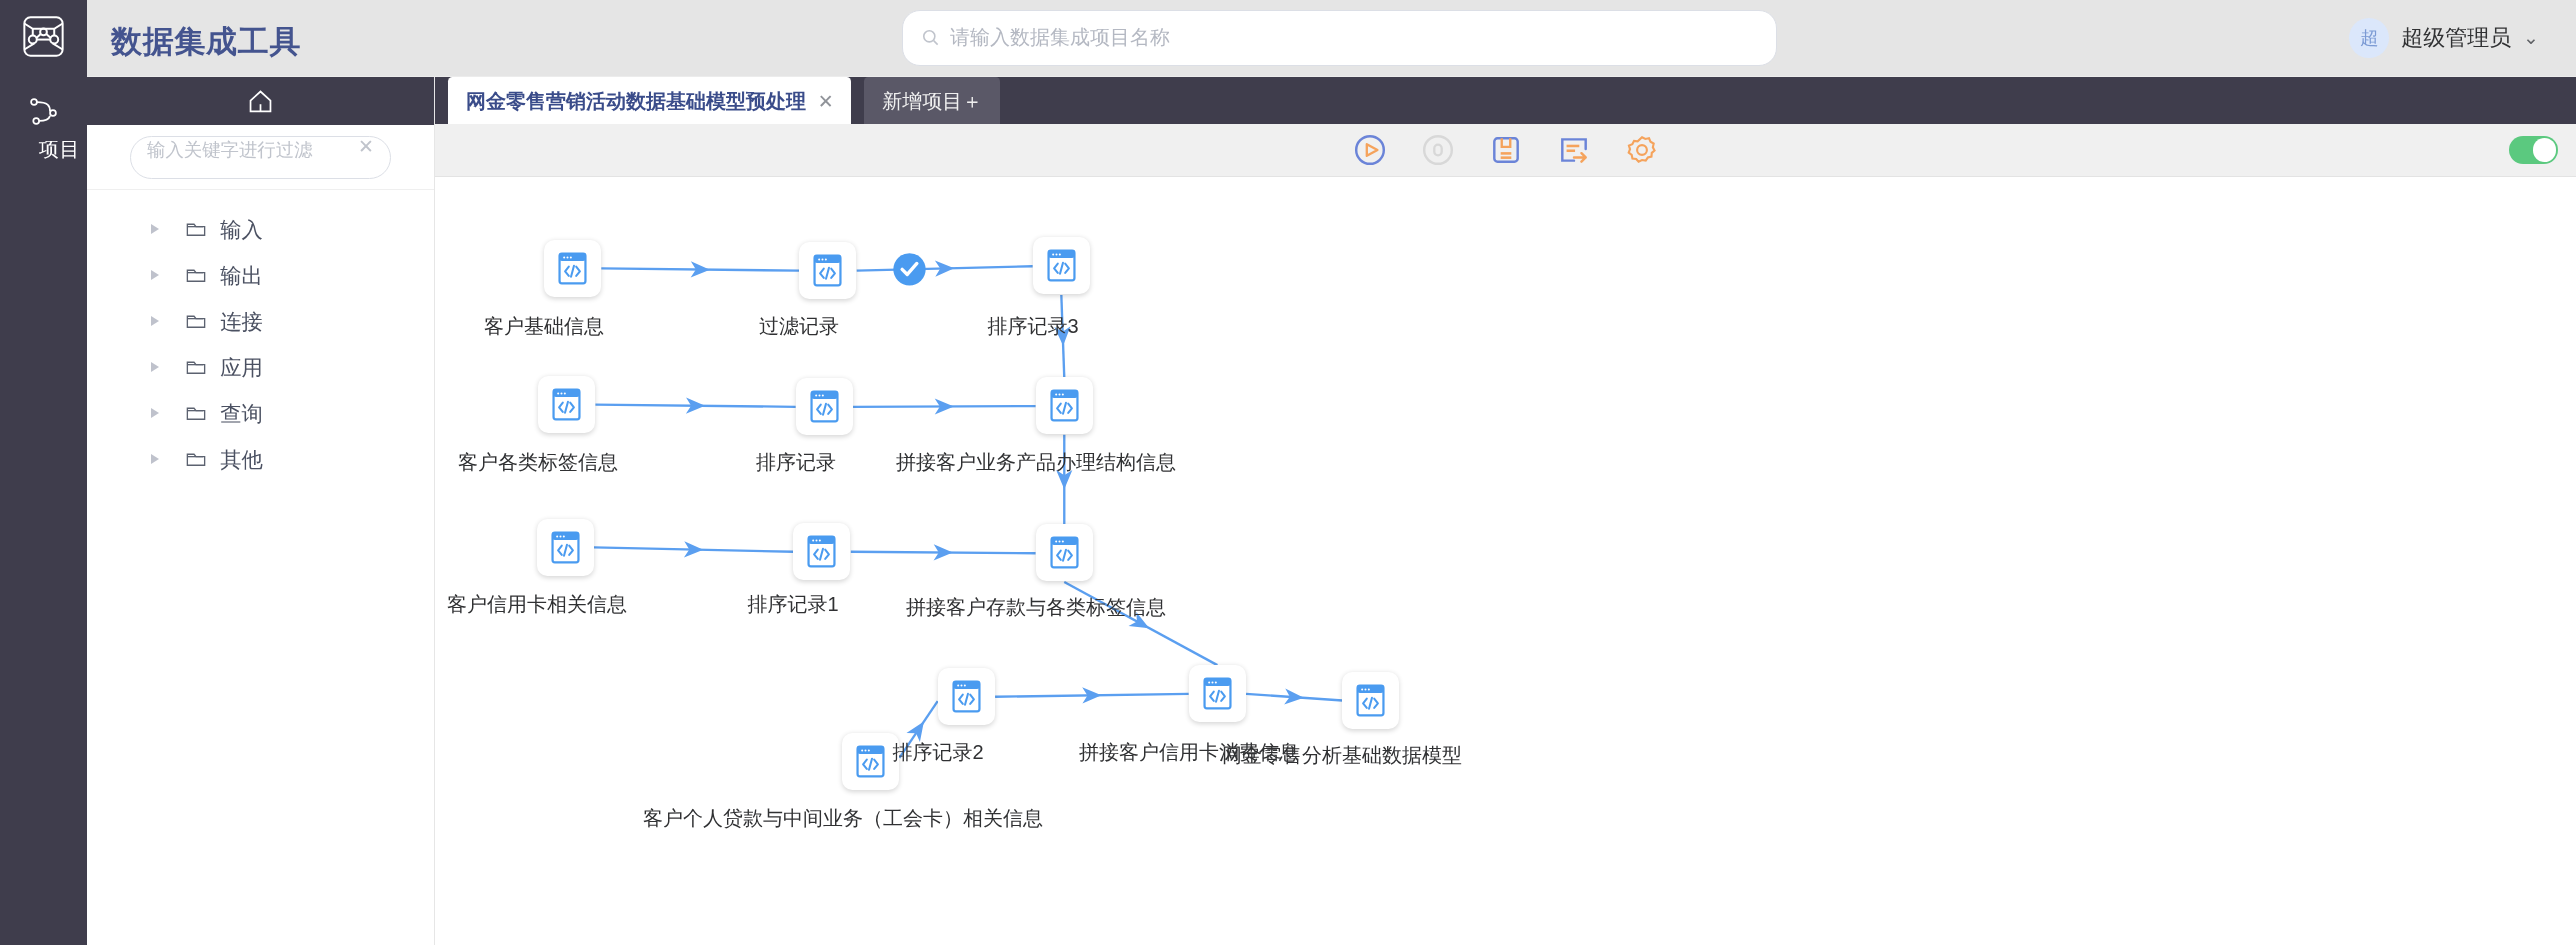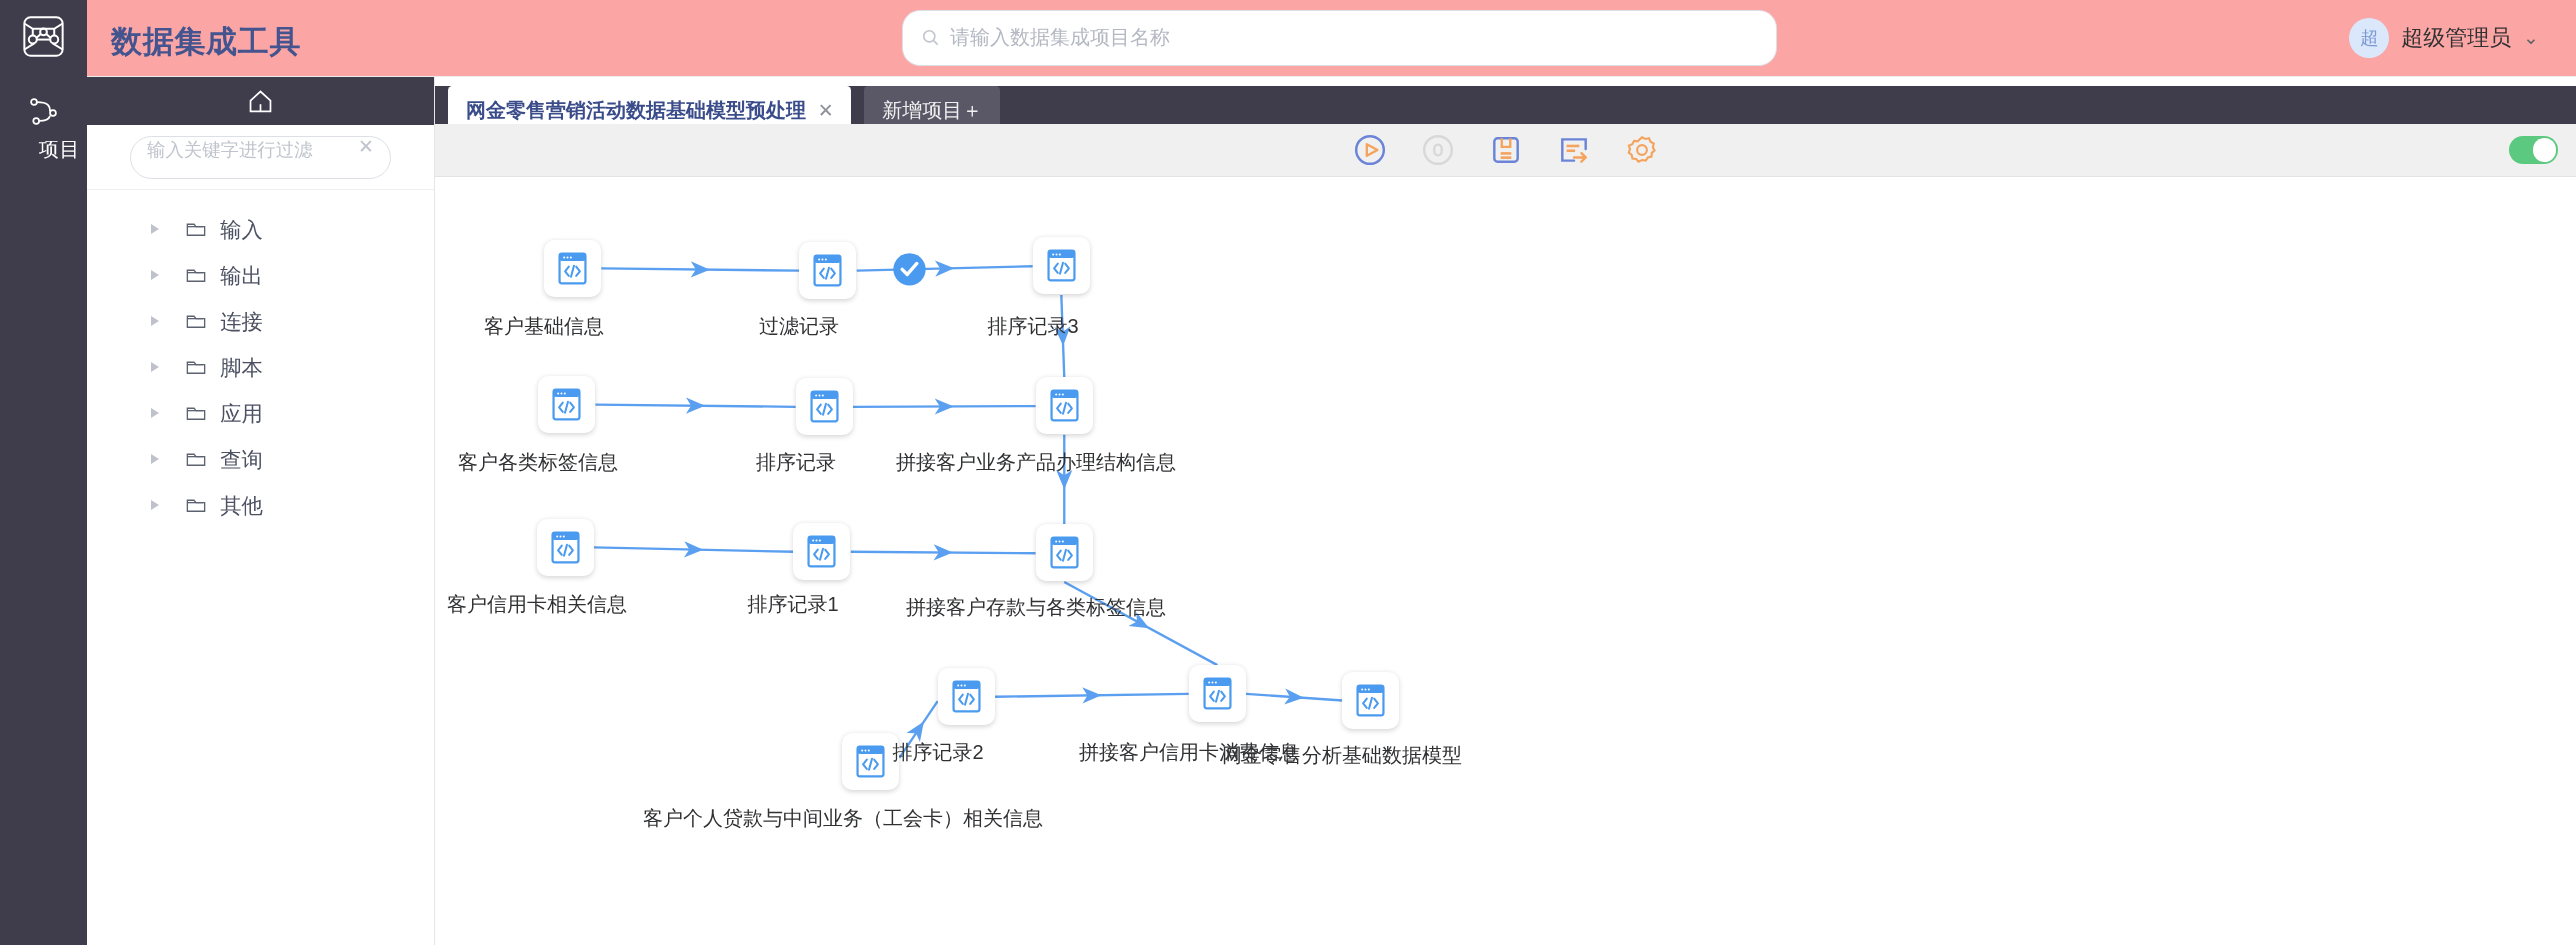--- a/index.html
+++ b/index.html
@@ -22,21 +22,21 @@
   .rail-item {
     position: absolute; left: 0; top: 94px; width: 87px;
     display: flex; flex-direction: column; align-items: center; gap: 7.4px;
     color: #ffffff; cursor: pointer;
   }
   .rail-item-label { font-size: 20px; letter-spacing: 0.7px; color: #fff; margin-left: 32px; }
 
   
   .header {
     position: absolute; left: 87px; top: 0; width: 2489px; height: 77px;
-    background: #fca5a5; border-bottom: 0.7px solid #ececec;
+    background: #e5e5e5; border-bottom: 0.7px solid #ececec;
   }
   .app-title {
     position: absolute; left: 24px; top: 20.6px;
     font-size: 31px; font-weight: bold; color: #44548f; letter-spacing: 0.7px;
   }
   .search-wrap {
     position: absolute; left: 815px; top: 9.6px; width: 875px; height: 56px;
     border: 0.7px solid #dcdfe6; border-radius: 18px; background: #fff;
     display: flex; align-items: center; padding: 0 17.7px; gap: 10.3px;
   }
@@ -82,21 +82,21 @@
     position: absolute; margin-left: -34px;
     width: 0; height: 0;
     border-left: 8px solid #bfc2cc;
     border-top: 5.9px solid transparent; border-bottom: 5.9px solid transparent;
   }
   .tree-label { font-size: 21.3px; color: #4b5162; }
 
   
   .tabbar {
     position: absolute; left: 435px; top: 77px; width: 2141px; height: 48px;
-    background: #3f3d4c; display: flex; align-items: flex-end; margin-top: 9px;
+    background: #3f3d4c; display: flex; align-items: flex-end;
   }
   .tab {
     height: 48px; display: flex; align-items: center; gap: 11.8px;
     padding: 0 17.7px; cursor: pointer; font-size: 20px;
     border-radius: 4.4px 4.4px 0 0;
   }
   .tab.active { background: #ffffff; color: #3a4c8a; font-weight: bold; }
   .tab.plain { background: #5a5867; color: #f0f0f0; margin-left: 13.2px; }
   .tab-close { font-size: 19px; color: #909399; }
 
@@ -216,28 +216,20 @@
           </svg>
           <span class="tree-label">输出</span>
         </div>
         <div class="tree-item">
           <span class="tree-caret"></span>
           <svg width="22" height="22" viewBox="0 0 28 28" fill="none" stroke="#5c6270" stroke-width="1.7">
             <path d="M3 8 L3 22 L25 22 L25 11 L14 11 L11.5 8 Z"></path>
             <path d="M3 11 L23 11"></path>
           </svg>
           <span class="tree-label">连接</span>
-        </div>
-        <div class="tree-item">
-          <span class="tree-caret"></span>
-          <svg width="22" height="22" viewBox="0 0 28 28" fill="none" stroke="#5c6270" stroke-width="1.7">
-            <path d="M3 8 L3 22 L25 22 L25 11 L14 11 L11.5 8 Z"></path>
-            <path d="M3 11 L23 11"></path>
-          </svg>
-          <span class="tree-label">脚本</span>
         </div>
         <div class="tree-item">
           <span class="tree-caret"></span>
           <svg width="22" height="22" viewBox="0 0 28 28" fill="none" stroke="#5c6270" stroke-width="1.7">
             <path d="M3 8 L3 22 L25 22 L25 11 L14 11 L11.5 8 Z"></path>
             <path d="M3 11 L23 11"></path>
           </svg>
           <span class="tree-label">应用</span>
         </div>
         <div class="tree-item">

